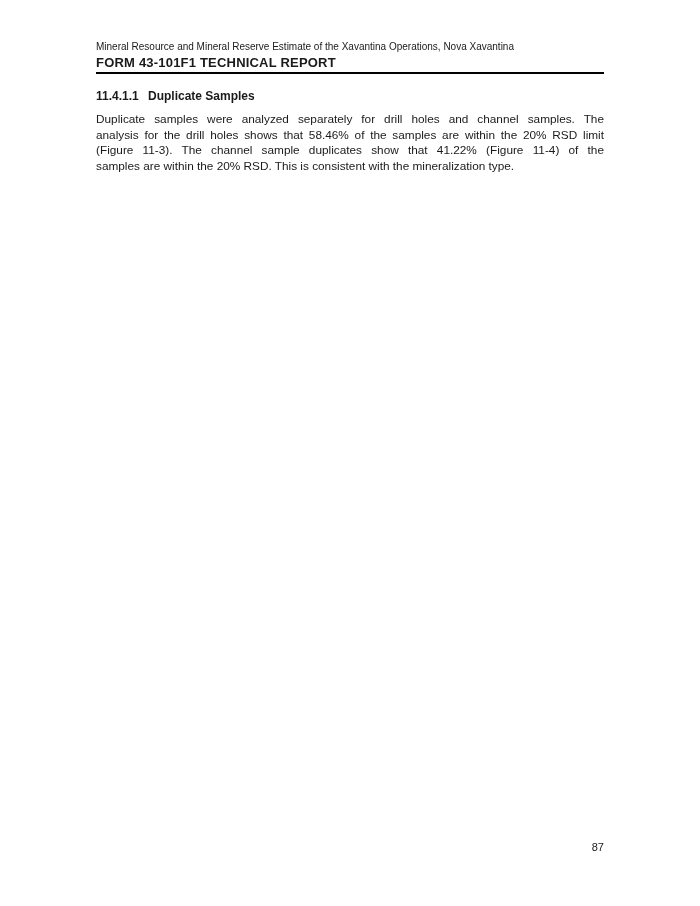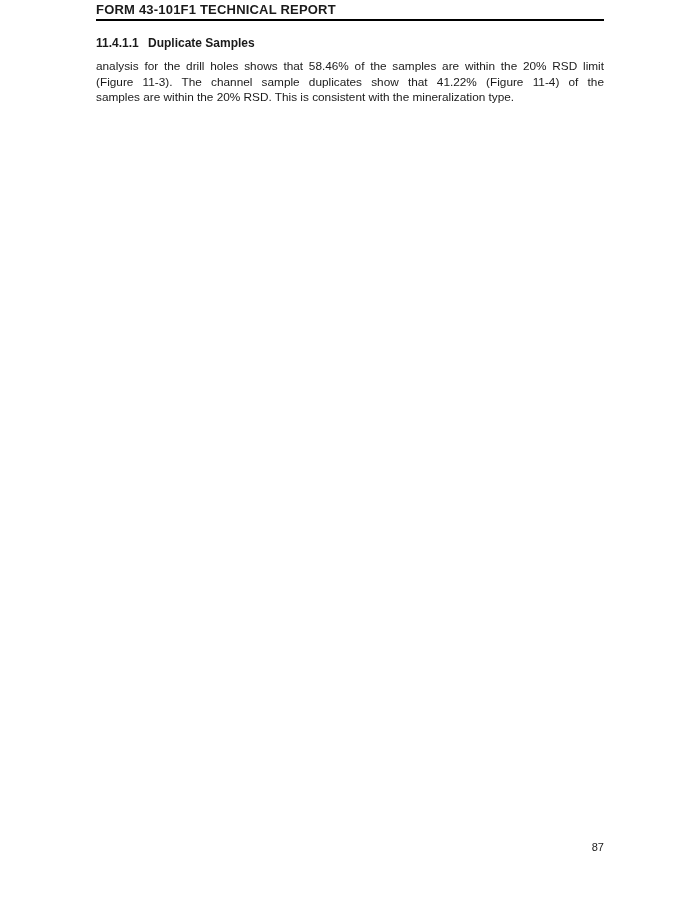--- a/index.html
+++ b/index.html
@@ -72,30 +72,32 @@
     line-height: 14px;
     text-align: center;
   }
 </style>
 </head>
 <body>
 
 <div class="page">
   <div class="content">
 
+    <div class="header-title">Mineral Resource and Mineral Reserve Estimate of the Xavantina Operations, Nova Xavantina</div>
 
     <div class="header-subtitle">FORM 43-101F1 TECHNICAL REPORT</div>
 
     <hr class="header-rule">
 
     <div class="section-heading">
       <span class="section-number">11.4.1.1</span><span>Duplicate Samples</span>
     </div>
 
     <div class="paragraph">
+      <div class="pline">Duplicate samples were analyzed separately for drill holes and channel samples. The</div>
       <div class="pline">analysis for the drill holes shows that 58.46% of the samples are within the 20% RSD limit</div>
       <div class="pline">(Figure 11-3). The channel sample duplicates show that 41.22% (Figure 11-4) of the</div>
       <div class="pline last">samples are within the 20% RSD. This is consistent with the mineralization type.</div>
     </div>
 
   </div>
 
   <div class="page-number">87</div>
 </div>
 

